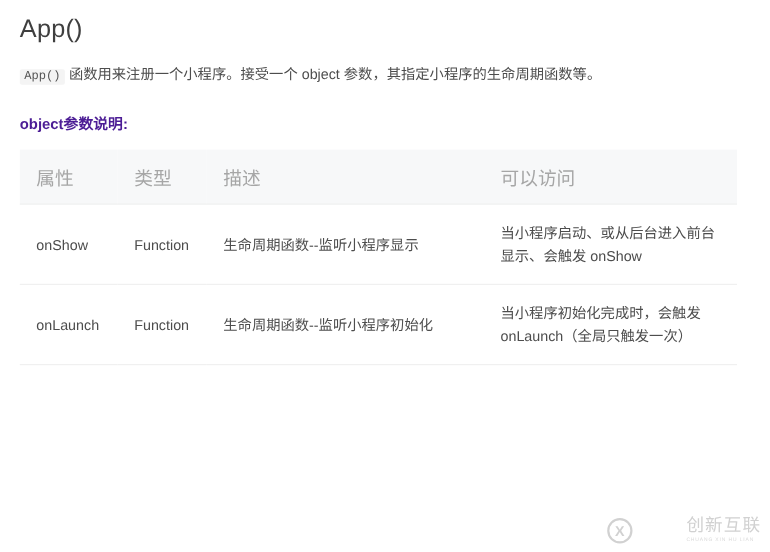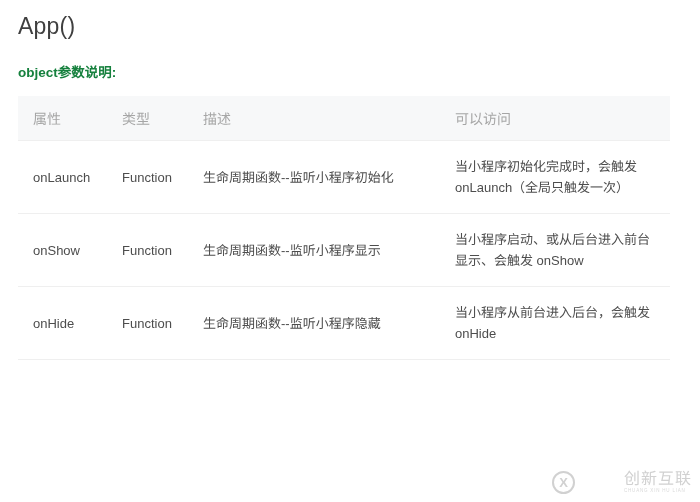--- a/index.html
+++ b/index.html
@@ -37,21 +37,21 @@
   
   .intro-para {
     font-size: 13px;
     line-height: 22px;
     color: #4d4d4d;
     margin: 16px 0 0 0;
   }
   .section-label {
     font-size: 13.5px;
     font-weight: bold;
-    color: #15803d;
+    color: #4c1d95;
     margin: 22px 0 0 0;
     line-height: 20px;
   }
 
   code.inline {
     font-family: "Liberation Mono", "DejaVu Sans Mono", monospace;
     font-size: 11px;
     background: #f4f4f4;
     color: #545454;
     padding: 1px 4px;
@@ -70,21 +70,21 @@
   .param-table col.c1 { width: 89px; }
   .param-table col.c2 { width: 81px; }
   .param-table col.c3 { width: 252px; }
   .param-table col.c4 { width: 230px; }
 
   .param-table thead th {
     background: #f7f8f9;
     text-align: left;
     font-weight: 400;
     color: #a6a6a6;
-    font-size: 14px;
+    font-size: 17px;
     padding: 12px 6px 12px 15px;
     border: none;
     vertical-align: middle;
   }
   .param-table tbody td {
     border-top: 1px solid #efefef;
     padding: 15px 6px 15px 15px;
     vertical-align: middle;
     color: #4d4d4d;
     line-height: 21px;
@@ -145,64 +145,56 @@
     margin-top: 2px;
   }
 </style>
 </head>
 <body>
 
 <div class="page">
 
   <h1 class="doc-title">App()</h1>
 
+  <p class="intro-para"><code class="inline">App()</code> <span>函数用来注册一个小程序。接受一个 object 参数，其指定小程序的生命周期函数等。</span></p>
 
   <p class="section-label">object参数说明:</p>
 
   <table class="param-table">
     <colgroup>
       <col class="c1">
         <col class="c2">
         <col class="c3">
         <col class="c4">
     </colgroup>
     <thead>
       <tr>
         <th>属性</th>
         <th>类型</th>
         <th>描述</th>
         <th>可以访问</th>
       </tr>
     </thead>
     <tbody>
       <tr>
-        <td>onLaunch</td>
-        <td>Function</td>
-        <td>生命周期函数--监听小程序初始化</td>
-        <td>
-          <span class="cell-multiline">当小程序初始化完成时，会触发</span>
-          <span class="cell-multiline">onLaunch（全局只触发一次）</span>
-        </td>
-      </tr>
-      <tr>
         <td>onShow</td>
         <td>Function</td>
         <td>生命周期函数--监听小程序显示</td>
         <td>
           <span class="cell-multiline">当小程序启动、或从后台进入前台</span>
           <span class="cell-multiline">显示、会触发 onShow</span>
         </td>
       </tr>
       <tr>
-        <td>onHide</td>
+        <td>onLaunch</td>
         <td>Function</td>
-        <td>生命周期函数--监听小程序隐藏</td>
+        <td>生命周期函数--监听小程序初始化</td>
         <td>
-          <span class="cell-multiline">当小程序从前台进入后台，会触发</span>
-          <span class="cell-multiline">onHide</span>
+          <span class="cell-multiline">当小程序初始化完成时，会触发</span>
+          <span class="cell-multiline">onLaunch（全局只触发一次）</span>
         </td>
       </tr>
     </tbody>
   </table>
 
   <div class="notes">
     <p class="note-para"> </p>
 
   </div>
 

